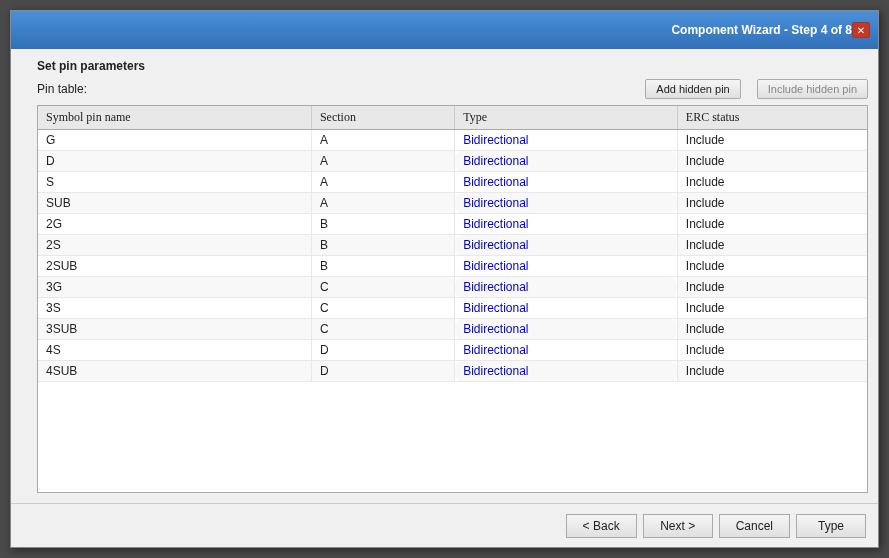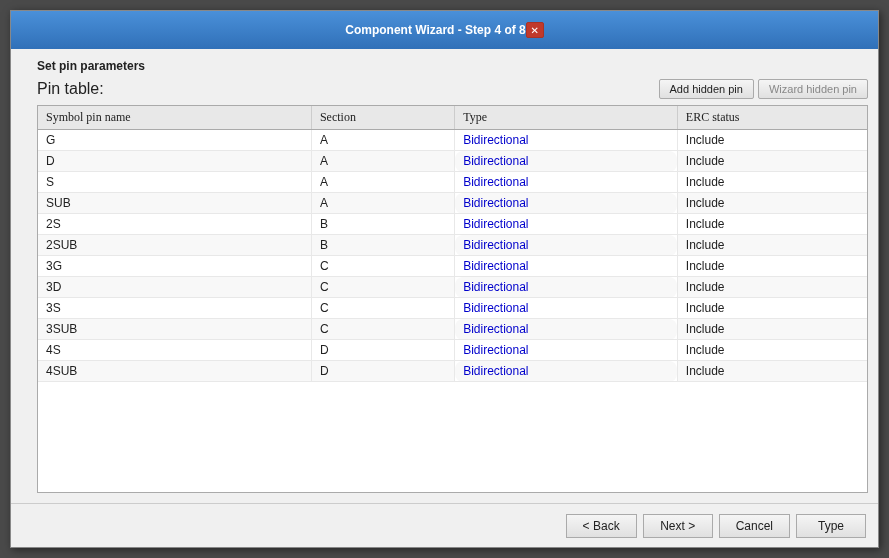--- a/index.html
+++ b/index.html
@@ -22,21 +22,21 @@
       display: flex;
       flex-direction: column;
       box-shadow: 2px 2px 8px rgba(0,0,0,0.5);
     }
     .title-bar {
       background: linear-gradient(to bottom, #4a90d9, #3070b8);
       color: white;
       padding: 19px 8px;
       display: flex;
       align-items: center;
-      justify-content: center;
+      justify-content: flex-end;
       height: 22px;
       flex-shrink: 0;
     }
     .title-bar-text {
       font-size: 12px;
       font-weight: bold;
     }
     .title-bar-controls {
       display: flex;
       gap: 2px;
@@ -67,26 +67,26 @@
       font-size: 12px;
       font-weight: bold;
       color: #222;
     }
     .pin-table-header {
       display: flex;
       align-items: center;
       justify-content: space-between;
     }
     .pin-table-label {
-      font-size: 16px;
+      font-size: 12px;
       color: #222;
     }
     .header-buttons {
       display: flex;
-      gap: 4px;
+      gap: 16px;
     }
     .btn {
       padding: 3px 10px;
       font-size: 11px;
       background: linear-gradient(to bottom, #f5f5f5, #e0e0e0);
       border: 1px solid #aaa;
       cursor: pointer;
       color: #222;
       border-radius: 2px;
     }
@@ -162,21 +162,21 @@
       <div class="title-btn">✕</div>
     </div>
   </div>
 
   <div class="content">
     <div class="section-title">Set pin parameters</div>
     <div class="pin-table-header">
       <span class="pin-table-label">Pin table:</span>
       <div class="header-buttons">
         <button class="btn">Add hidden pin</button>
-        <button class="btn btn-disabled">Wizard hidden pin</button>
+        <button class="btn btn-disabled">Include hidden pin</button>
       </div>
     </div>
 
     <div class="table-container">
       <table>
         <thead>
           <tr>
             <th>Symbol pin name</th>
             <th>Section</th>
             <th>Type</th>
@@ -202,39 +202,39 @@
       <td>Bidirectional</td>
       <td>Include</td>
     </tr>
             <tr>
       <td>SUB</td>
       <td>A</td>
       <td>Bidirectional</td>
       <td>Include</td>
     </tr>
             <tr>
+      <td>2G</td>
+      <td>B</td>
+      <td>Bidirectional</td>
+      <td>Include</td>
+    </tr>
+            <tr>
       <td>2S</td>
       <td>B</td>
       <td>Bidirectional</td>
       <td>Include</td>
     </tr>
             <tr>
       <td>2SUB</td>
       <td>B</td>
       <td>Bidirectional</td>
       <td>Include</td>
     </tr>
             <tr>
       <td>3G</td>
-      <td>C</td>
-      <td>Bidirectional</td>
-      <td>Include</td>
-    </tr>
-            <tr>
-      <td>3D</td>
       <td>C</td>
       <td>Bidirectional</td>
       <td>Include</td>
     </tr>
             <tr>
       <td>3S</td>
       <td>C</td>
       <td>Bidirectional</td>
       <td>Include</td>
     </tr>

